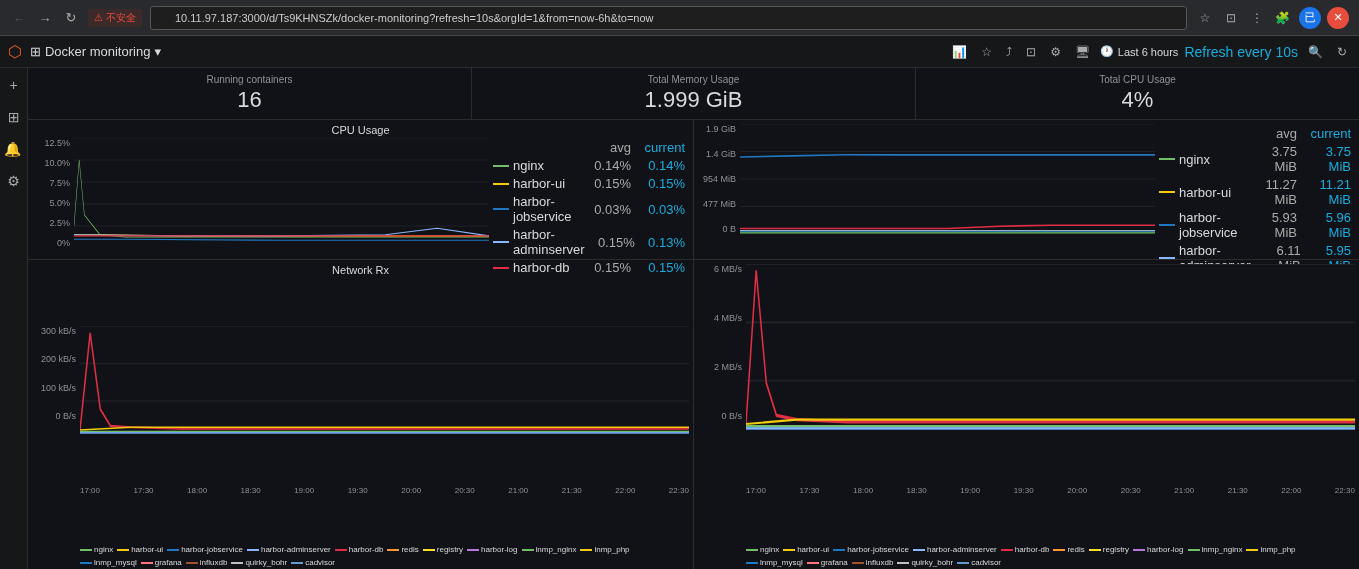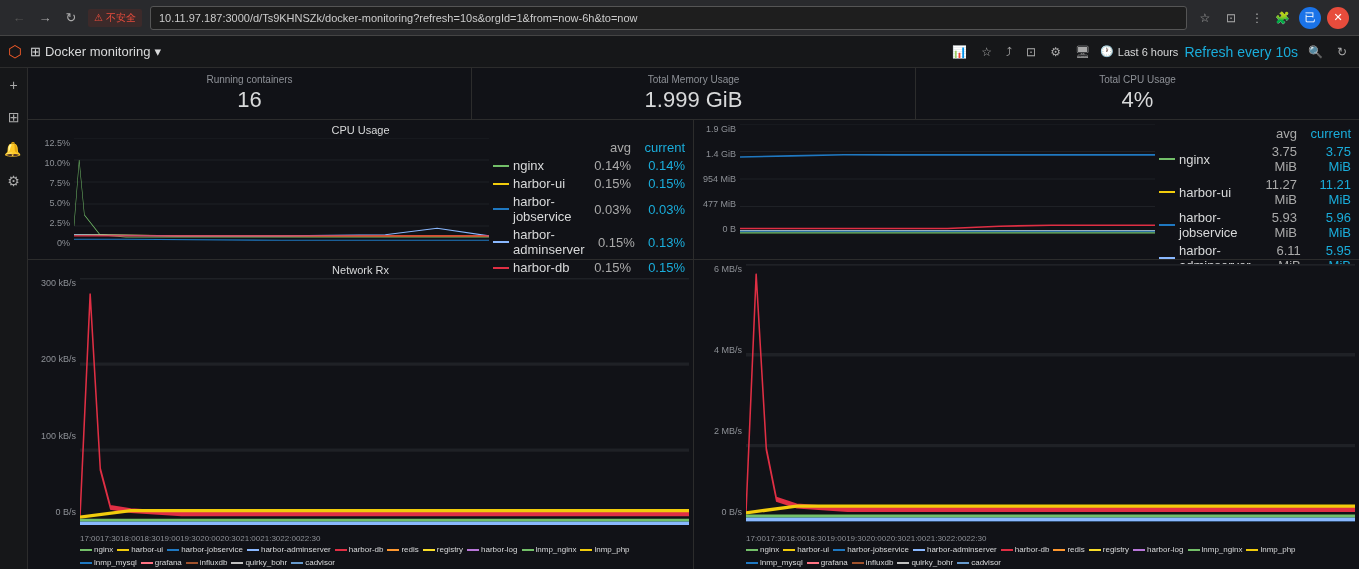--- a/index.html
+++ b/index.html
@@ -36,21 +36,21 @@
       padding: 2px 6px;
       border-radius: 2px;
       display: flex; align-items: center; gap: 3px;
     }
     .address-bar {
       flex: 1;
       background: #1e1e1e;
       border: 1px solid #555;
       border-radius: 3px;
       height: 24px;
-      padding: 0 8px;
+      padding: 0 24px;
       color: #ccc;
       font-size: 11px;
       display: flex; align-items: center;
     }
     .browser-actions {
       display: flex; gap: 6px; align-items: center;
     }
     .browser-action-btn {
       width: 20px; height: 20px;
       display: flex; align-items: center; justify-content: center;
@@ -237,20 +237,21 @@
       display: flex;
       flex: 1;
     }
     .network-panel {
       flex: 1;
       position: relative;
       border-right: 1px solid #2c2c2c;
       padding: 4px 4px 0 4px;
       display: flex;
       flex-direction: column;
+      gap: 48px;
     }
     .network-panel:last-child { border-right: none; }
     .network-chart-inner {
       display: flex;
       flex: 1;
     }
     .network-y-axis {
       width: 48px;
       display: flex;
       flex-direction: column;
@@ -261,20 +262,21 @@
       color: #8e9197;
       padding-bottom: 16px;
     }
     .network-plot {
       flex: 1;
       position: relative;
       background: #111217;
     }
     .x-axis-labels {
       display: flex;
+      justify-content: space-between;
       font-size: 8px;
       color: #8e9197;
       padding: 0 0 0 48px;
       margin-top: 1px;
     }
     .legend-bottom {
       display: flex;
       flex-wrap: wrap;
       gap: 4px;
       font-size: 8px;

